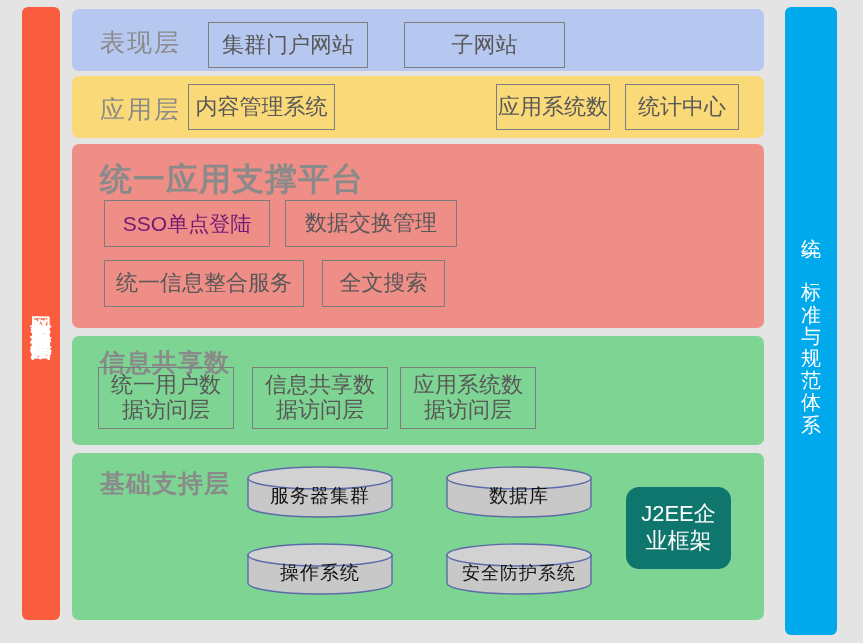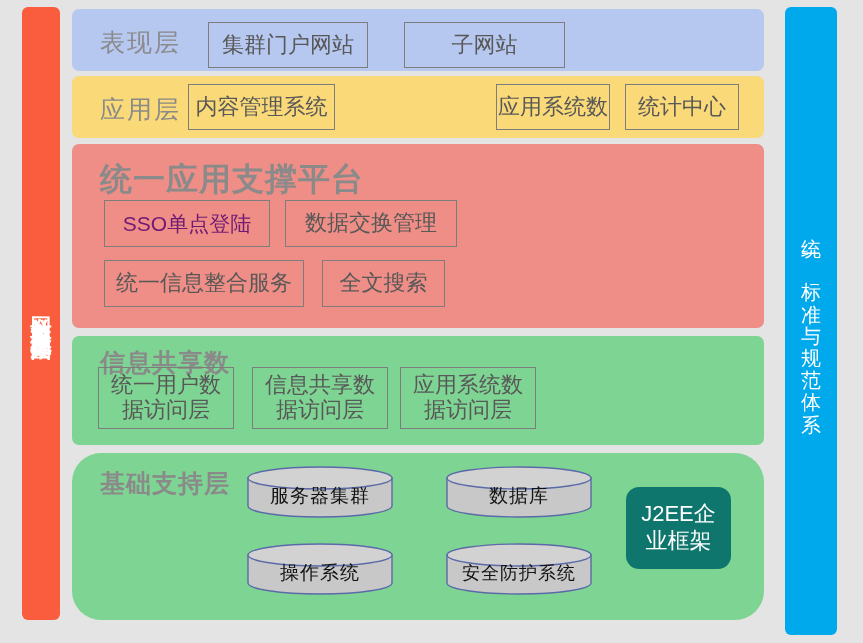--- a/index.html
+++ b/index.html
@@ -72,21 +72,20 @@
     top: 144px; height: 184px;
     background: #ef8e86;
   }
   #band-dataaccess {
     top: 336px; height: 109px;
     background: #7ed492;
   }
   #band-infrastructure {
     top: 453px; height: 167px;
     background: #7ed492;
-    border-radius: 29px;
   }
 
   
   .band-title {
     color: #8a8a8a;
     white-space: nowrap;
   }
   .title-inline {
     position: absolute;
     font-size: 25px;

